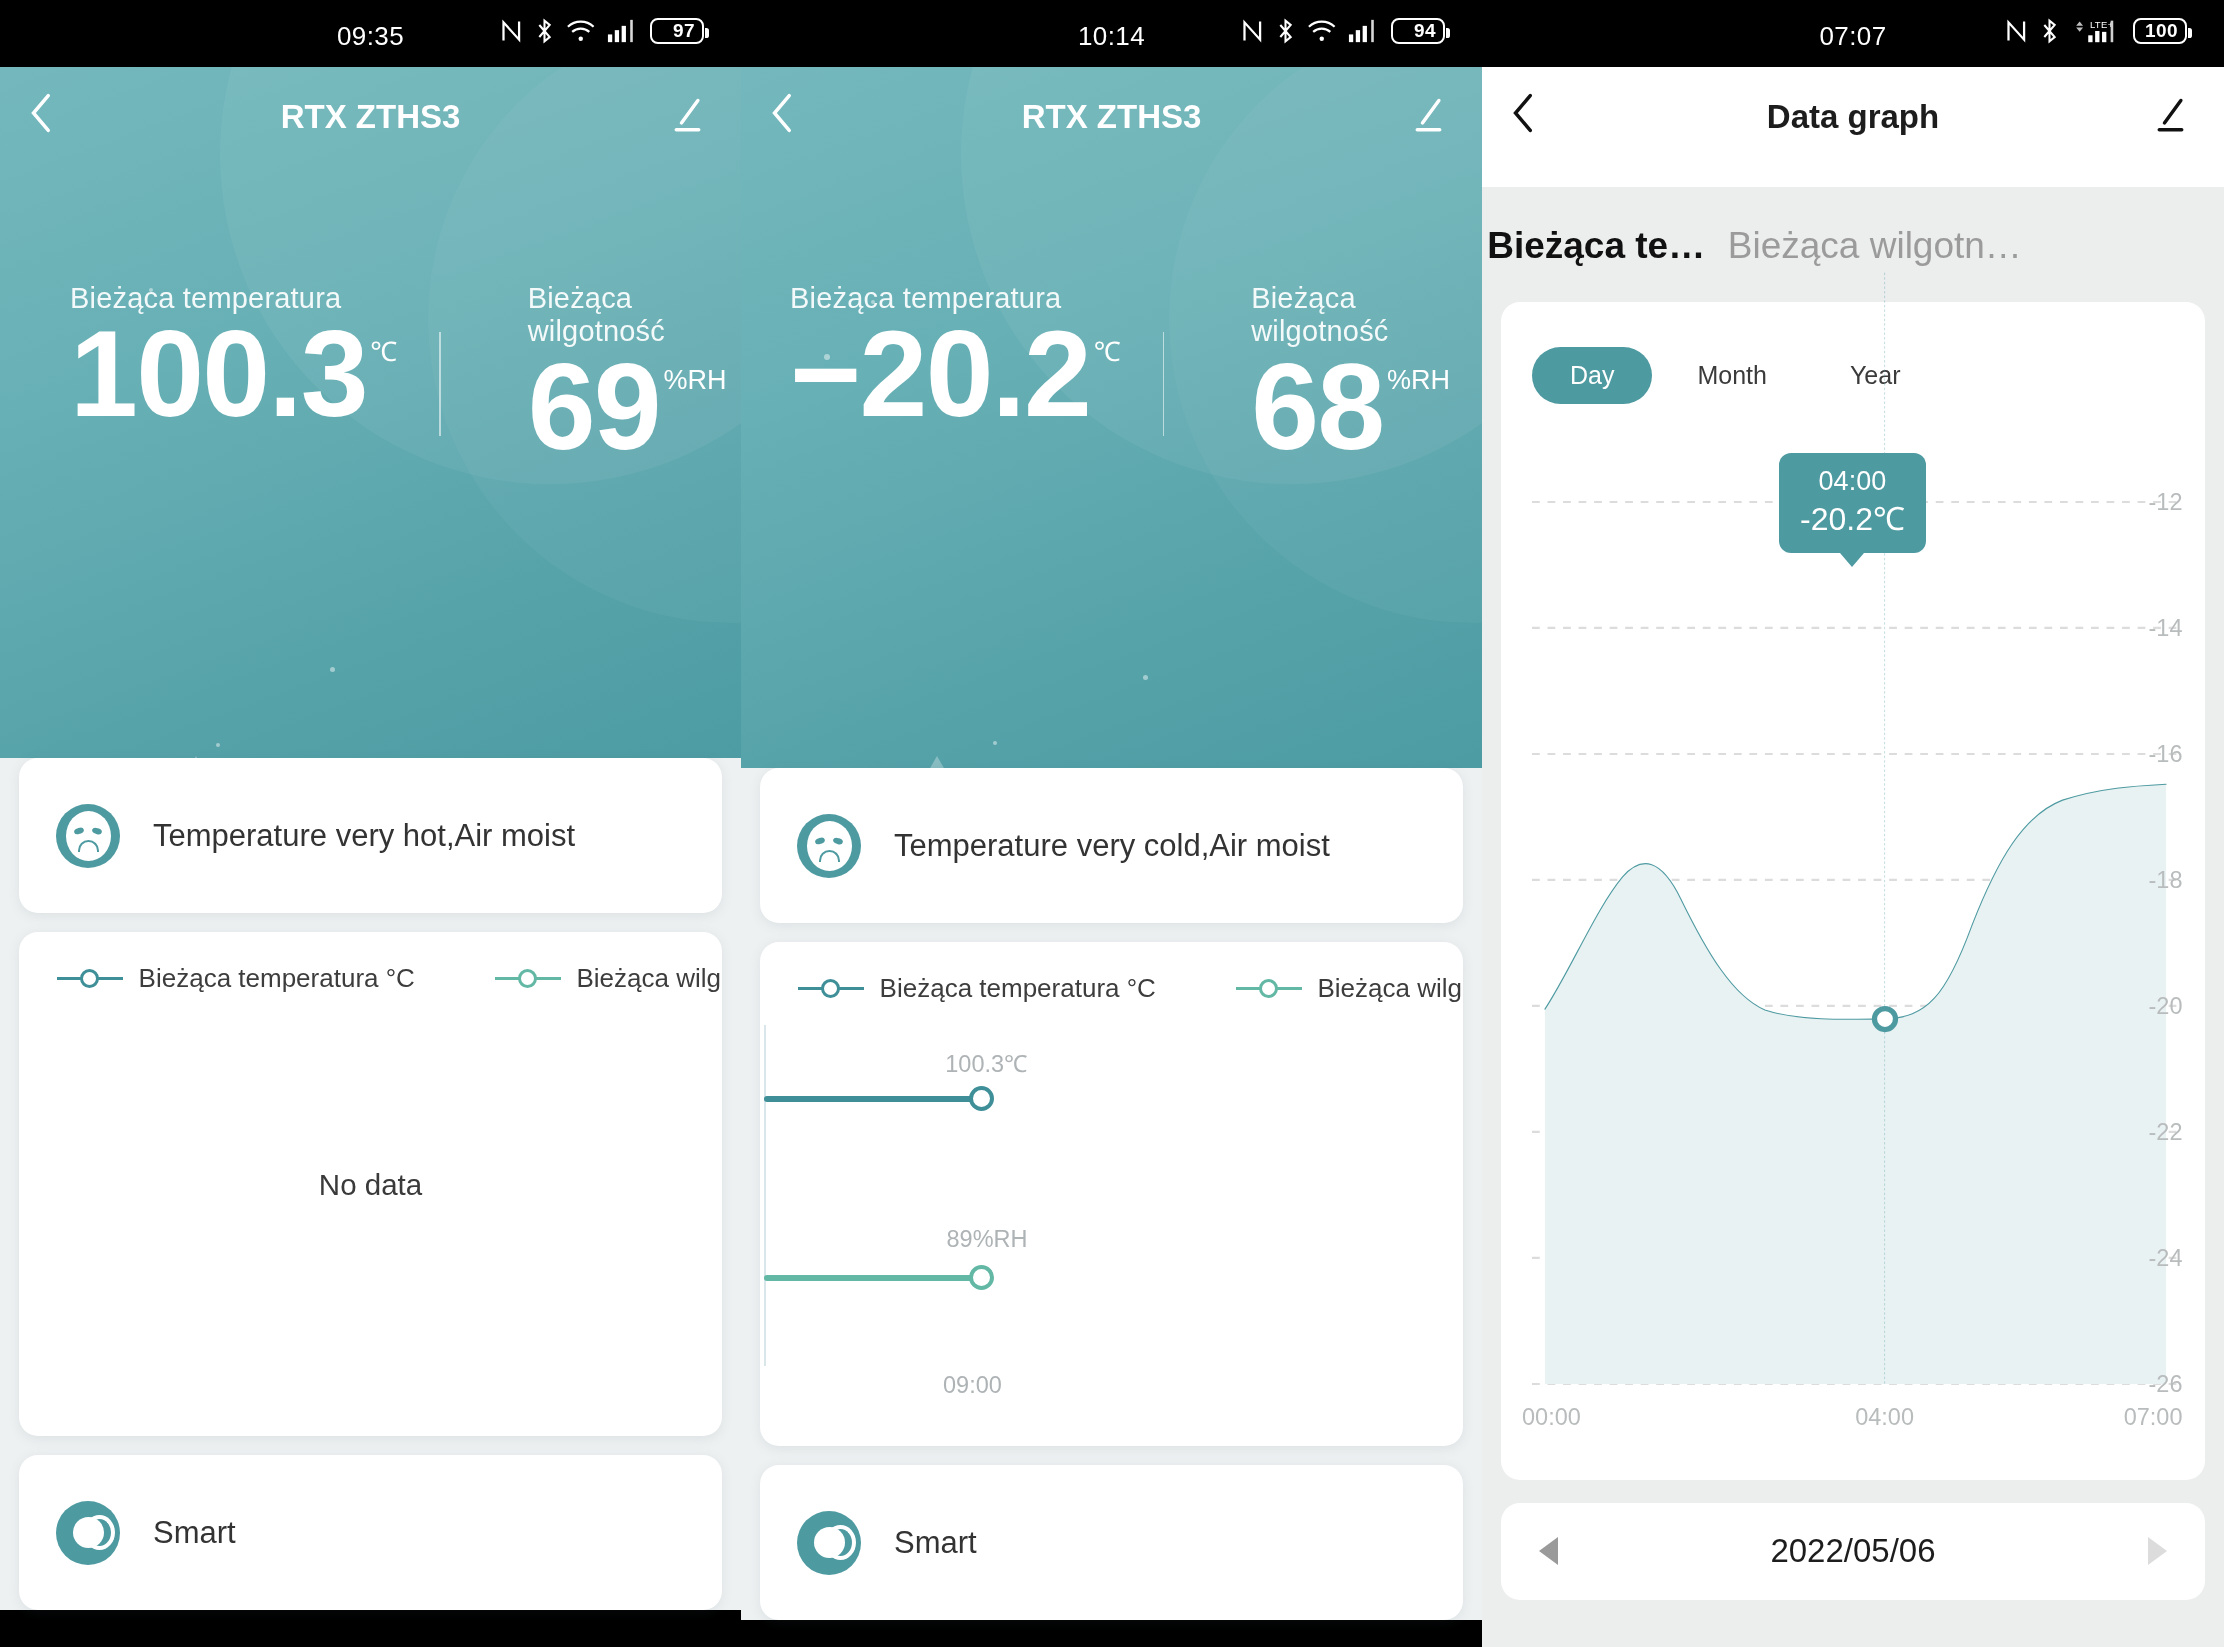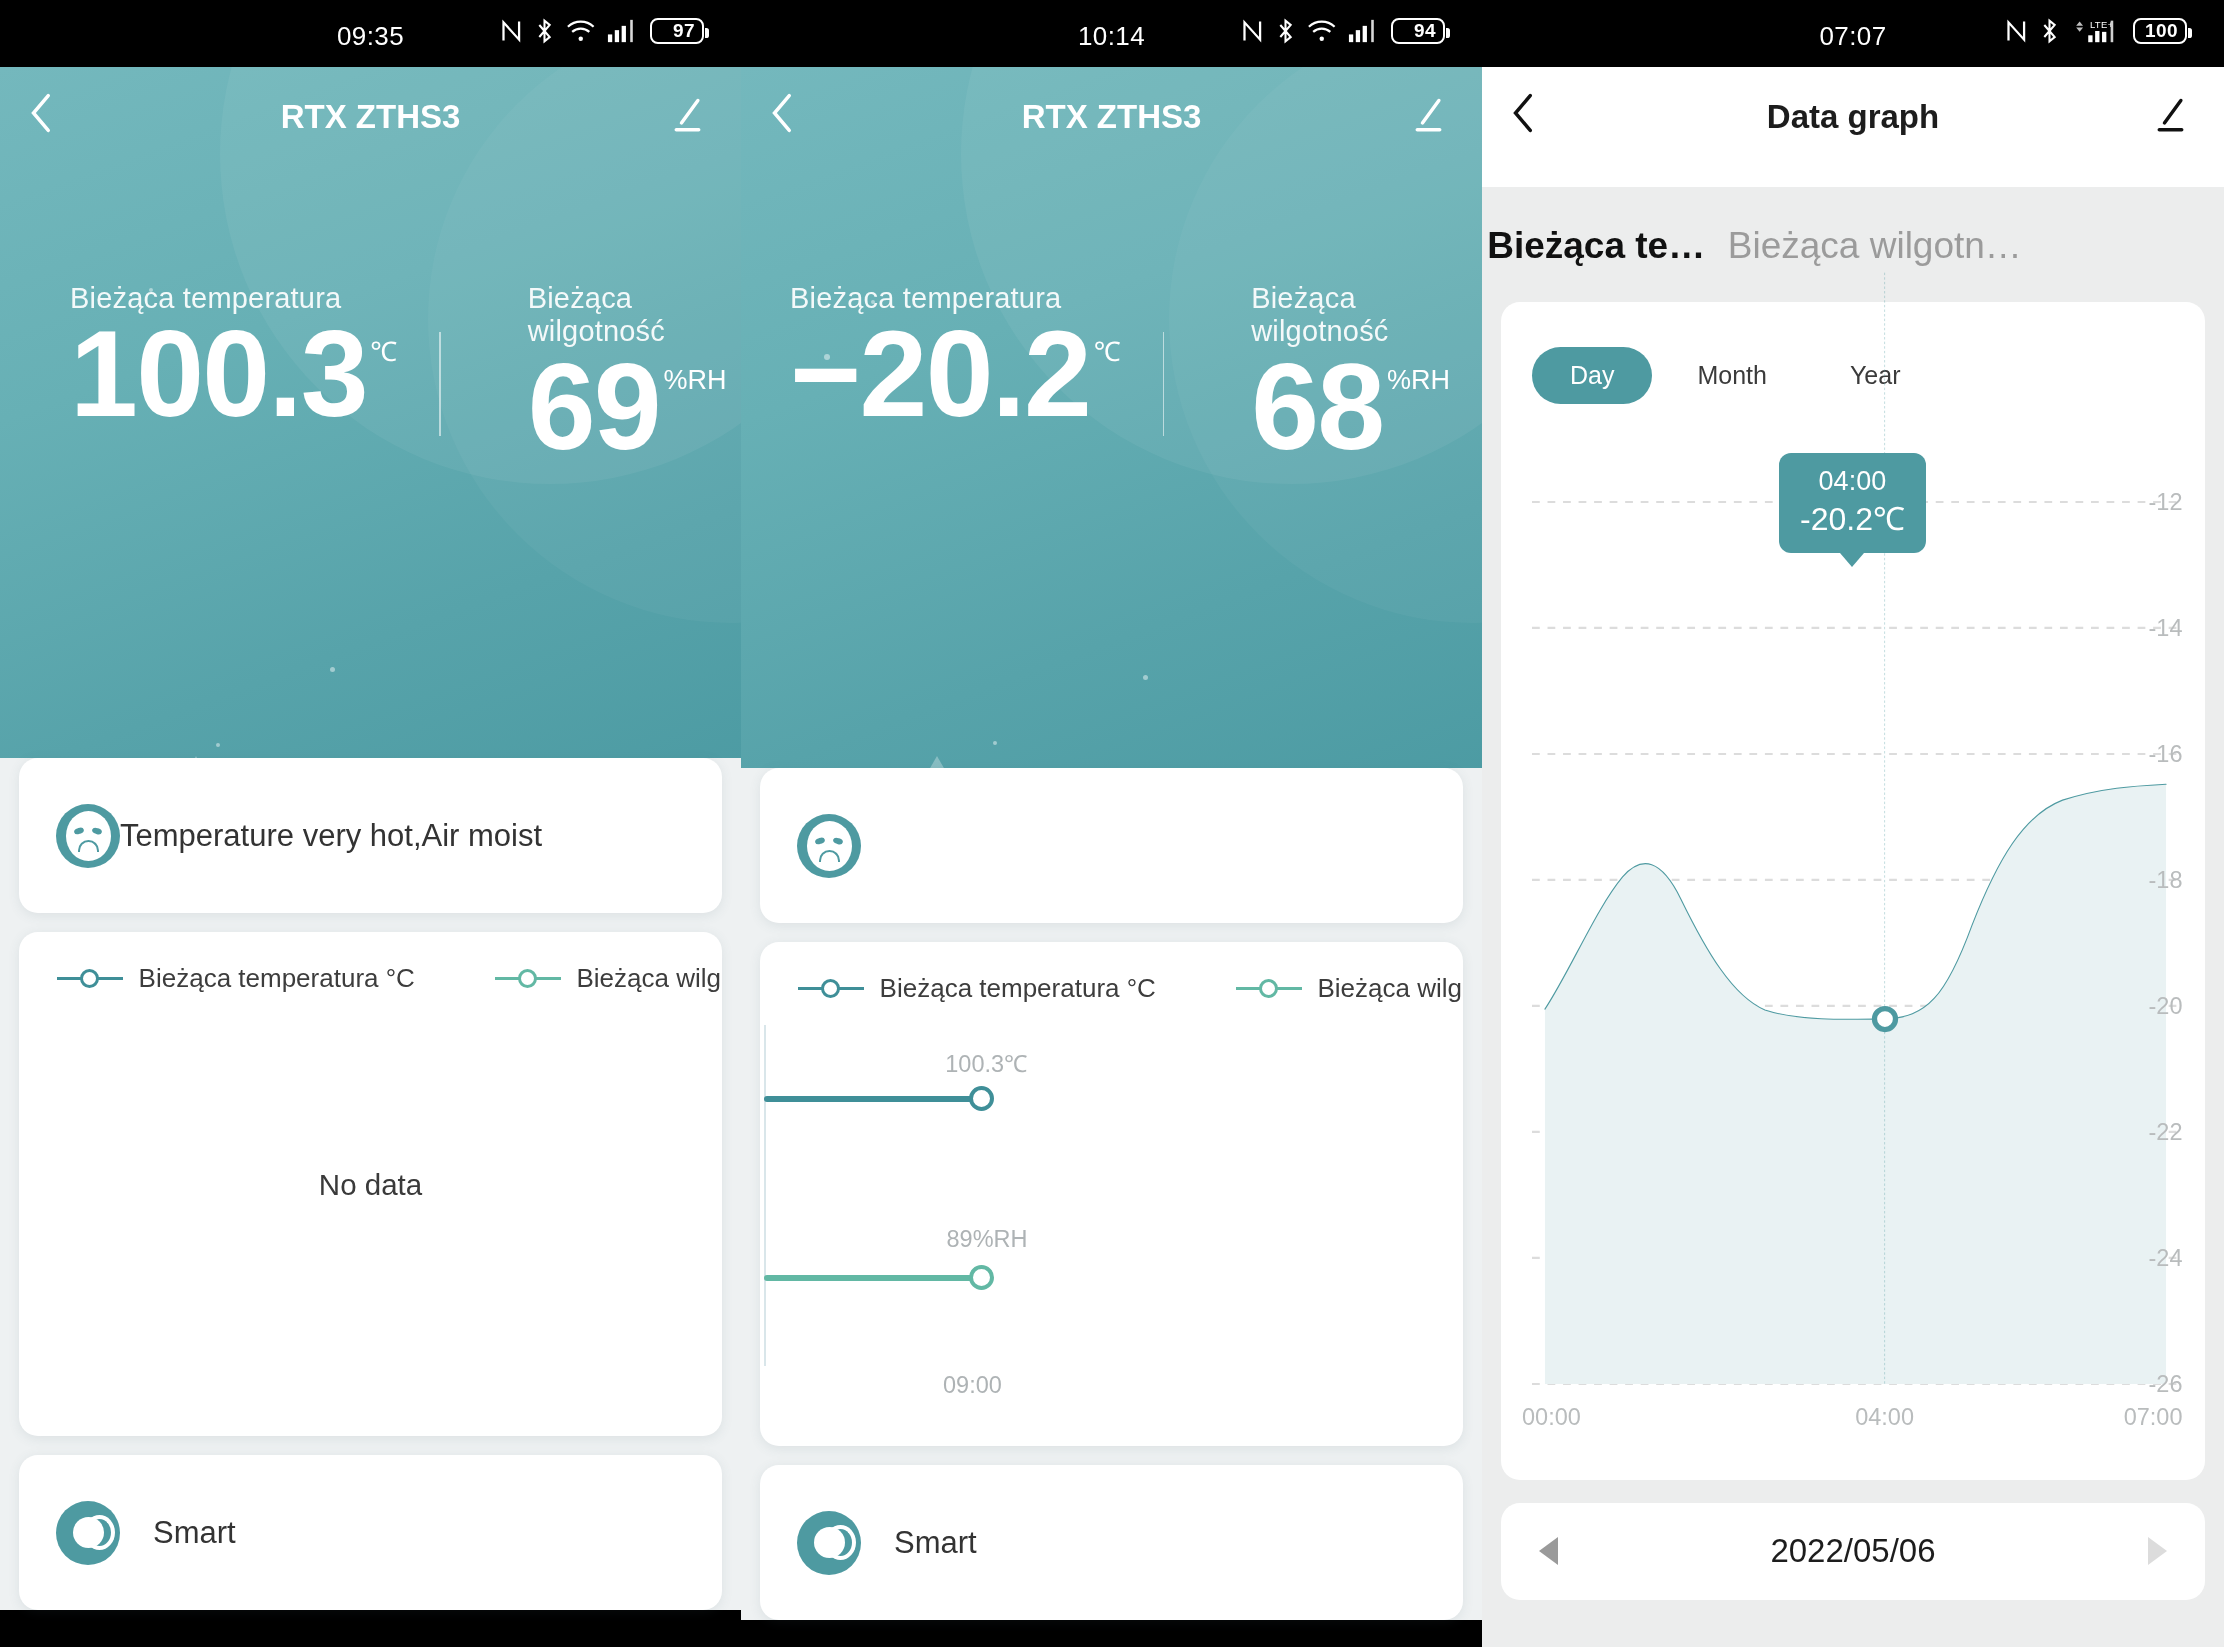--- a/index.html
+++ b/index.html
@@ -95,21 +95,21 @@
   }
   .face .inner { width: 45px; height: 50px; border-radius: 50%; background: #fff; position: relative; }
   .face .eye { position:absolute; width: 9.6px; height: 6px; border-radius: 50%; background:#4e9aa1; top: 17.4px; }
   .face .eye.l { left: 8.7px; transform: rotate(-18deg);}
   .face .eye.r { right: 8.7px; transform: rotate(18deg);}
   .face .mouth {
     position:absolute; width: 21px; height: 12px; border: 2.6px solid #4e9aa1;
     border-top: none; border-radius: 0 0 17.4px 17.4px; left: 12px; bottom: 8.7px;
     transform: rotate(180deg);
   }
-  .status-card .txt { font-size: 31px; color: #333; }
+  .status-card .txt { font-size: 31px; color: #333; margin-left: 33px; }
 
   .chart-card { height: 504px; position: relative; padding: 31px 0 0 0; }
   .legend { display: flex; align-items:center; padding-left: 38px; gap: 80px; overflow: hidden; white-space: nowrap;}
   .legend-item { display: flex; align-items: center; }
   .legend-line { width: 66px; height: 3.5px; position: relative; }
   .legend-line .ring {
     position:absolute; left: 22.6px; top: -7.8px; width: 19px; height: 19px; border-radius:50%;
     border: 3.5px solid currentColor; background: #fff;
   }
   .legend-label { margin-left: 15.6px; font-size: 26px; color: #3d3d3d; }
@@ -361,20 +361,21 @@
 
     <div class="body-area" style="margin-top:-42px;">
       <div class="card status-card">
         <div class="face">
           <div class="inner">
               <div class="eye l"></div>
               <div class="eye r"></div>
               <div class="mouth"></div>
             </div>
         </div>
+        <div class="txt">Temperature very cold,Air moist</div>
       </div>
 
       <div class="card chart-card">
         <div class="legend">
           <div class="legend-item">
             <div class="legend-line" style="background:#3f8f98;color:#3f8f98;">
                 <div class="ring"></div>
               </div>
             <div class="legend-label">Bieżąca temperatura °C</div>
           </div>

